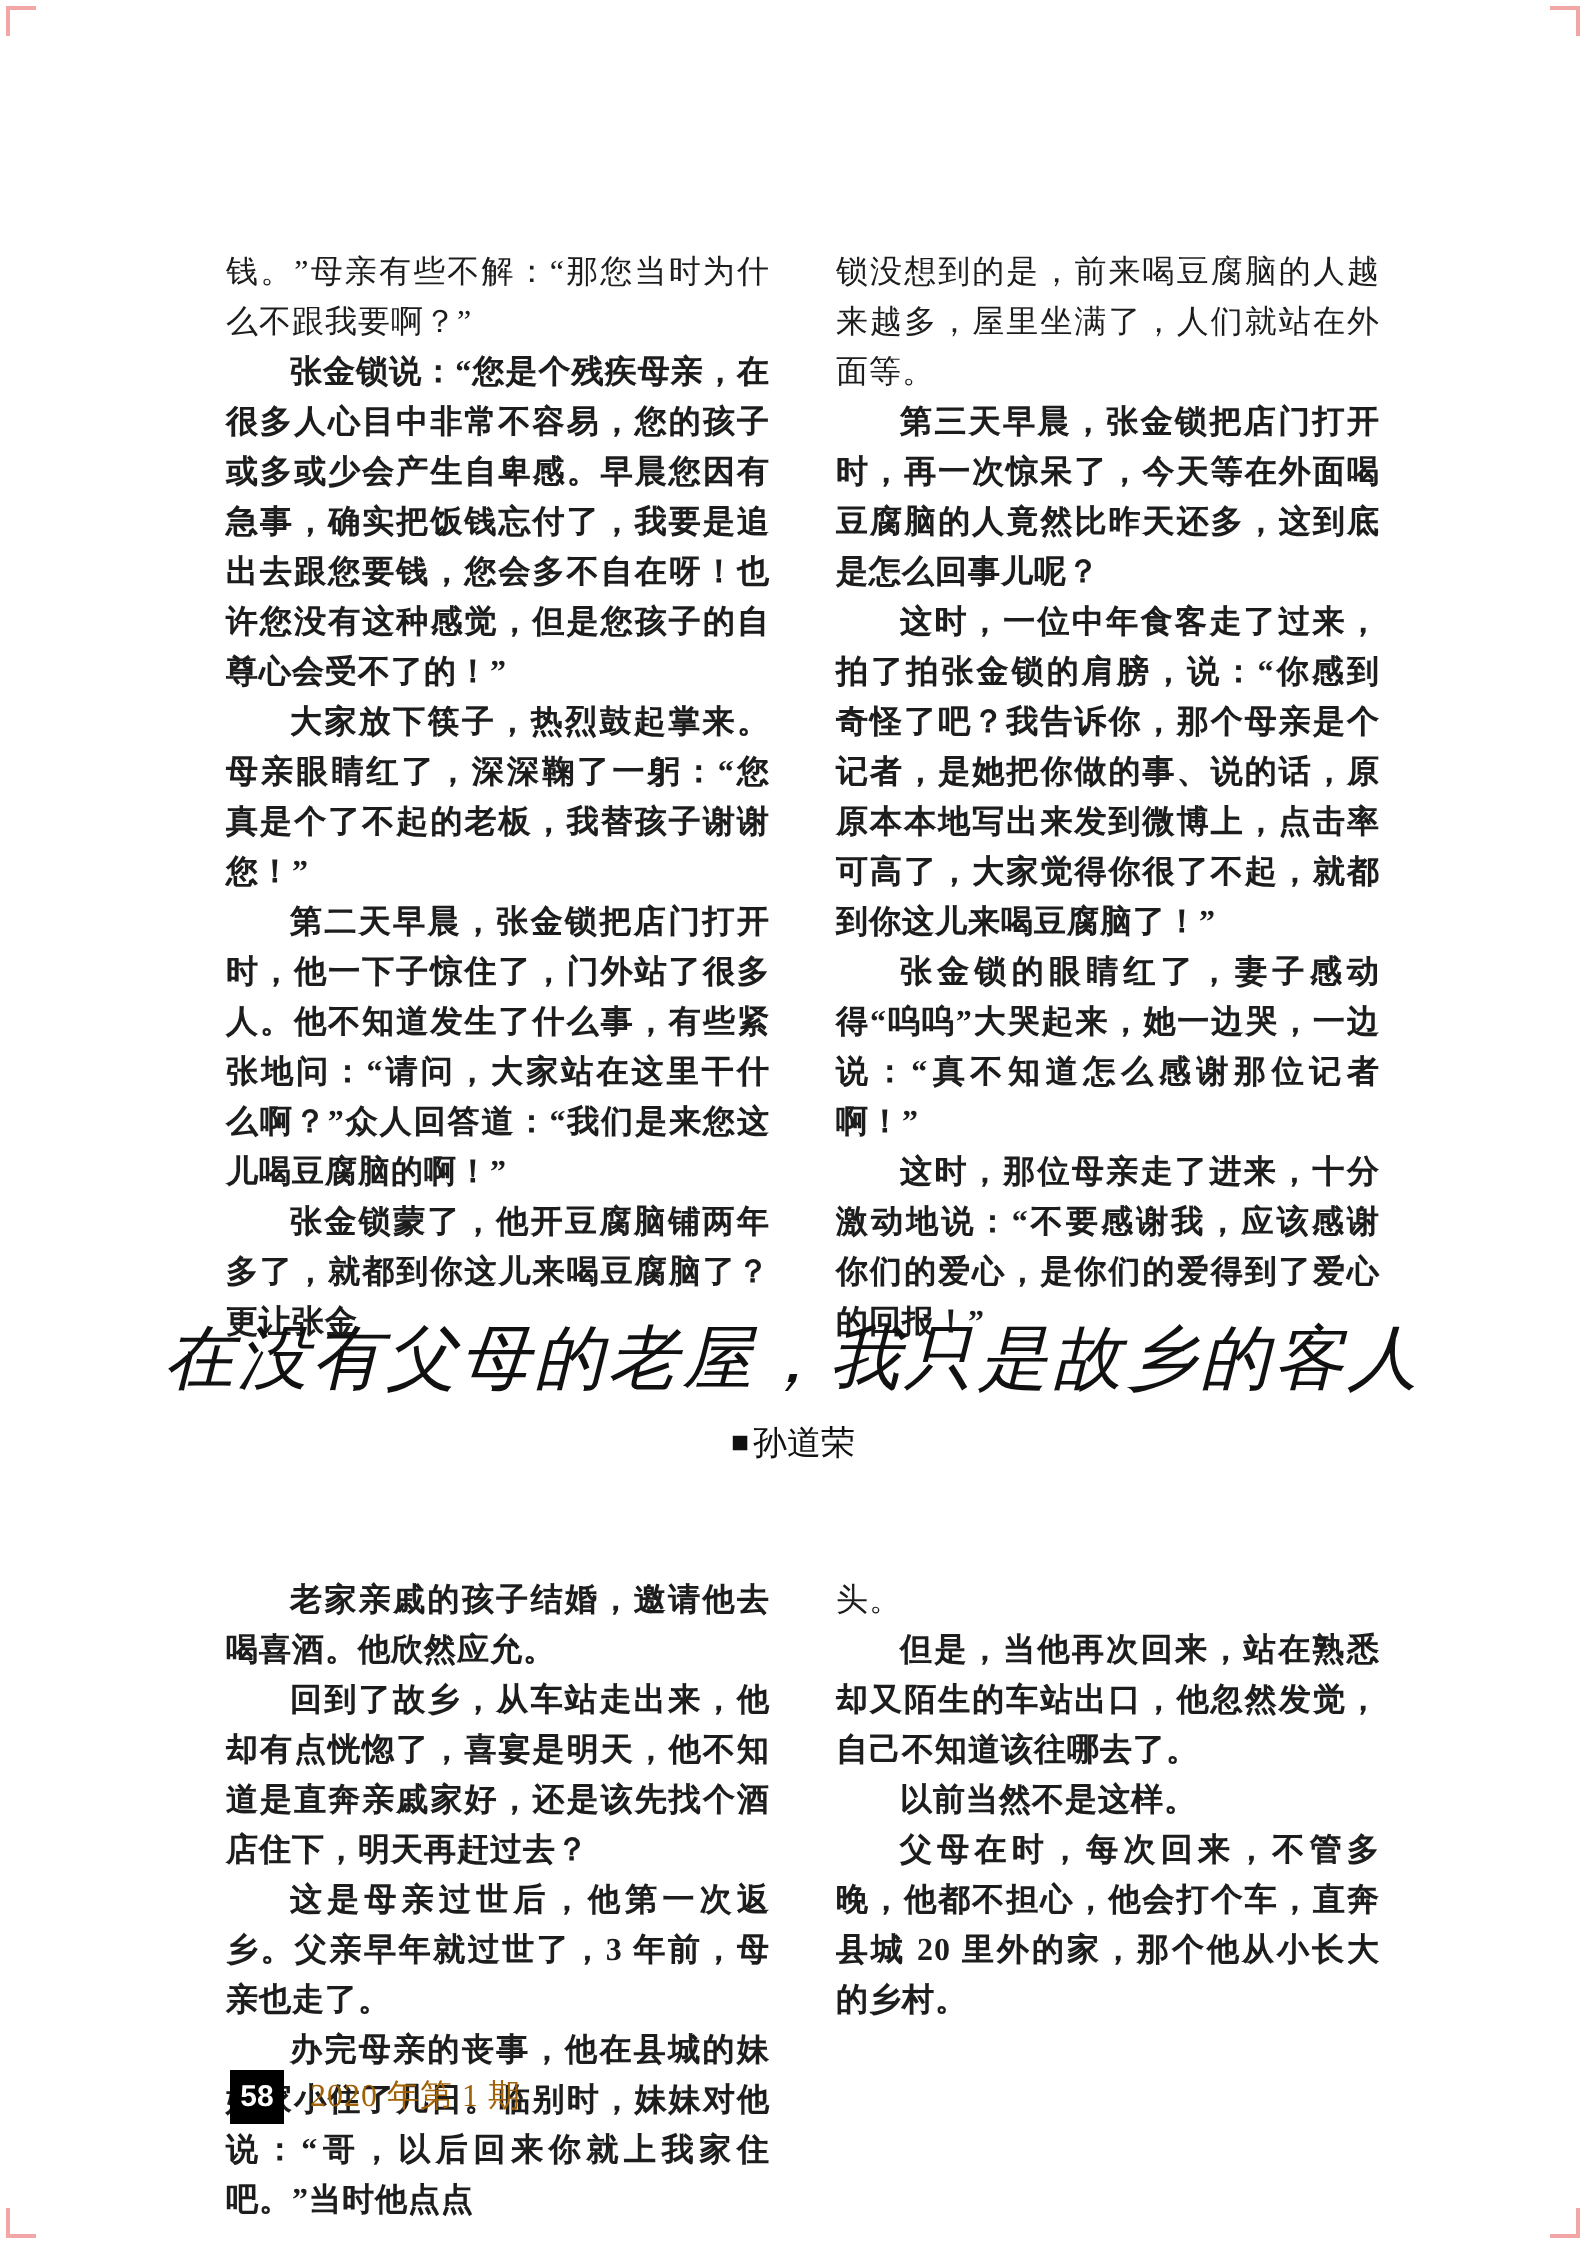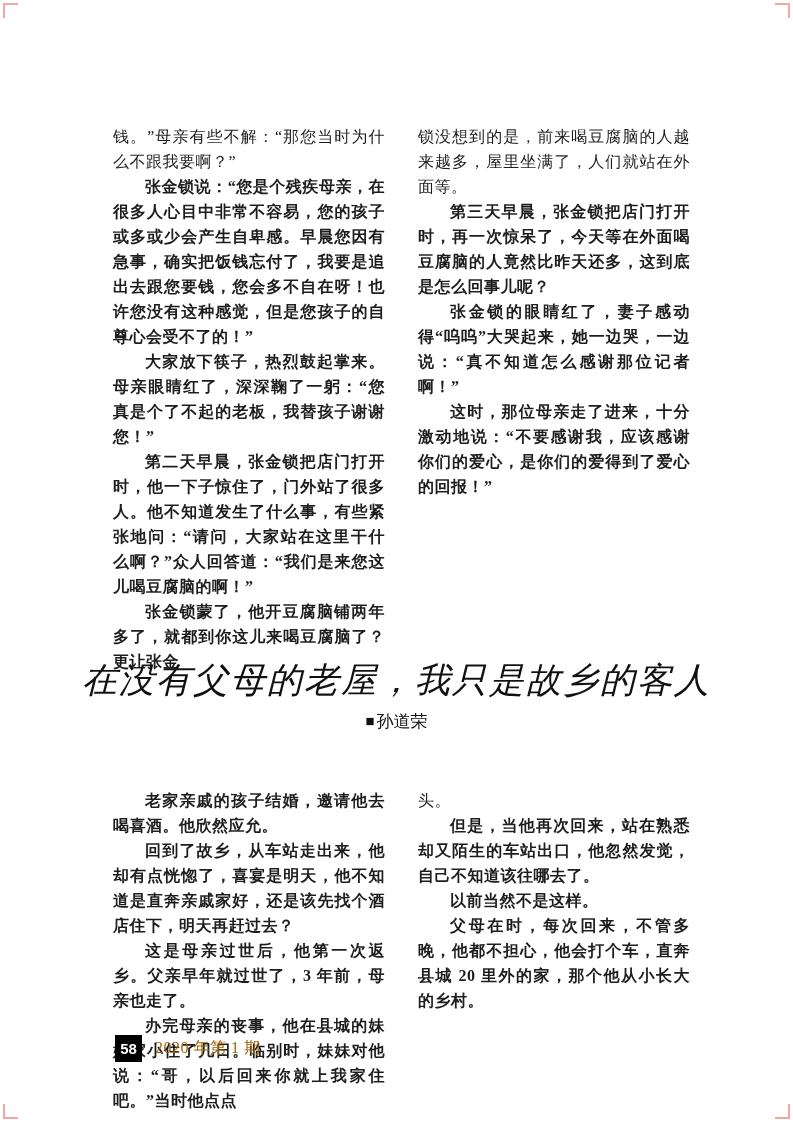--- a/index.html
+++ b/index.html
@@ -111,20 +111,21 @@
     <div class="col">
       <p class="para">钱。”母亲有些不解：“那您当时为什么不跟我要啊？”</p>
       <p class="para indent">张金锁说：“您是个残疾母亲，在很多人心目中非常不容易，您的孩子或多或少会产生自卑感。早晨您因有急事，确实把饭钱忘付了，我要是追出去跟您要钱，您会多不自在呀！也许您没有这种感觉，但是您孩子的自尊心会受不了的！”</p>
       <p class="para indent">大家放下筷子，热烈鼓起掌来。母亲眼睛红了，深深鞠了一躬：“您真是个了不起的老板，我替孩子谢谢您！”</p>
       <p class="para indent">第二天早晨，张金锁把店门打开时，他一下子惊住了，门外站了很多人。他不知道发生了什么事，有些紧张地问：“请问，大家站在这里干什么啊？”众人回答道：“我们是来您这儿喝豆腐脑的啊！”</p>
       <p class="para indent">张金锁蒙了，他开豆腐脑铺两年多了，就都到你这儿来喝豆腐脑了？更让张金</p>
     </div>
     <div class="col">
       <p class="para">锁没想到的是，前来喝豆腐脑的人越来越多，屋里坐满了，人们就站在外面等。</p>
       <p class="para indent">第三天早晨，张金锁把店门打开时，再一次惊呆了，今天等在外面喝豆腐脑的人竟然比昨天还多，这到底是怎么回事儿呢？</p>
+      <p class="para indent">这时，一位中年食客走了过来，拍了拍张金锁的肩膀，说：“你感到奇怪了吧？我告诉你，那个母亲是个记者，是她把你做的事、说的话，原原本本地写出来发到微博上，点击率可高了，大家觉得你很了不起，就都到你这儿来喝豆腐脑了！”</p>
       <p class="para indent">张金锁的眼睛红了，妻子感动得“呜呜”大哭起来，她一边哭，一边说：“真不知道怎么感谢那位记者啊！”</p>
       <p class="para indent">这时，那位母亲走了进来，十分激动地说：“不要感谢我，应该感谢你们的爱心，是你们的爱得到了爱心的回报！”</p>
     </div>
   </div>
 
   <div class="title-block">
     <h1 class="article-title">在没有父母的老屋，我只是故乡的客人</h1>
   </div>
   <div class="author-line">
     <span class="marker">■</span><span>孙道荣</span>

